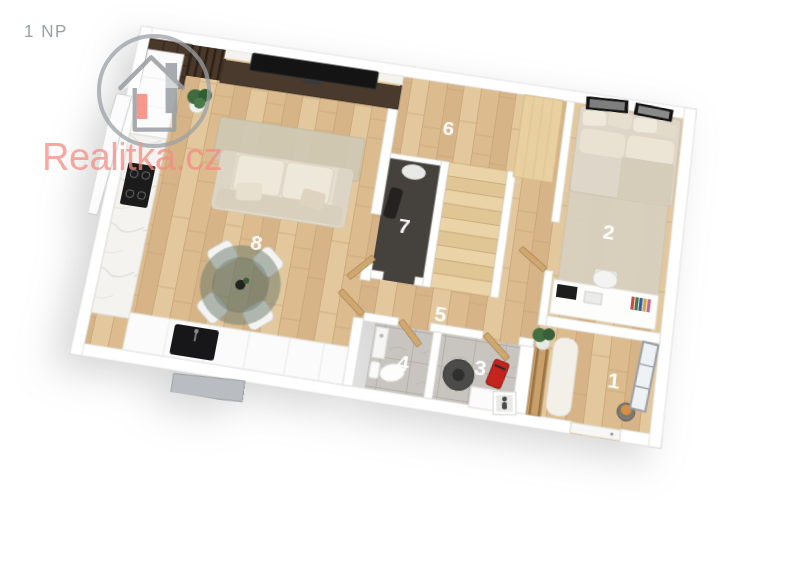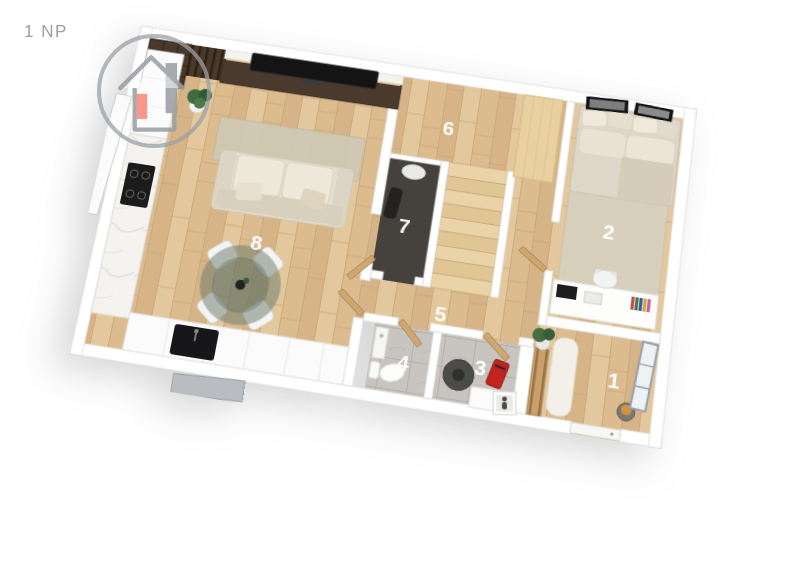--- a/index.html
+++ b/index.html
@@ -307,15 +307,16 @@
   <div class="wm">
     <div class="wm-circle">
       <svg viewBox="0 0 110 110">
         <path d="M35 52 V95 H76 V52" fill="rgba(255,255,255,.55)" stroke="none"></path>
         <rect x="67" y="26" width="12" height="52" fill="#9ba0a4"></rect>
         <path d="M20 52 L52 20 L85 52" fill="rgba(255,255,255,.5)" stroke="#9ba0a4" stroke-width="4.5" stroke-linejoin="round" stroke-linecap="round"></path>
         <path d="M35 52 V95 H76 V52" fill="none" stroke="#9ba0a4" stroke-width="4.5" stroke-linejoin="round"></path>
         <rect x="37" y="58" width="11" height="26" fill="#f8897c"></rect>
       </svg>
     </div>
+    <div class="wm-text">Realitka.cz</div>
   </div>
 
 </div>
 
 </body></html>

